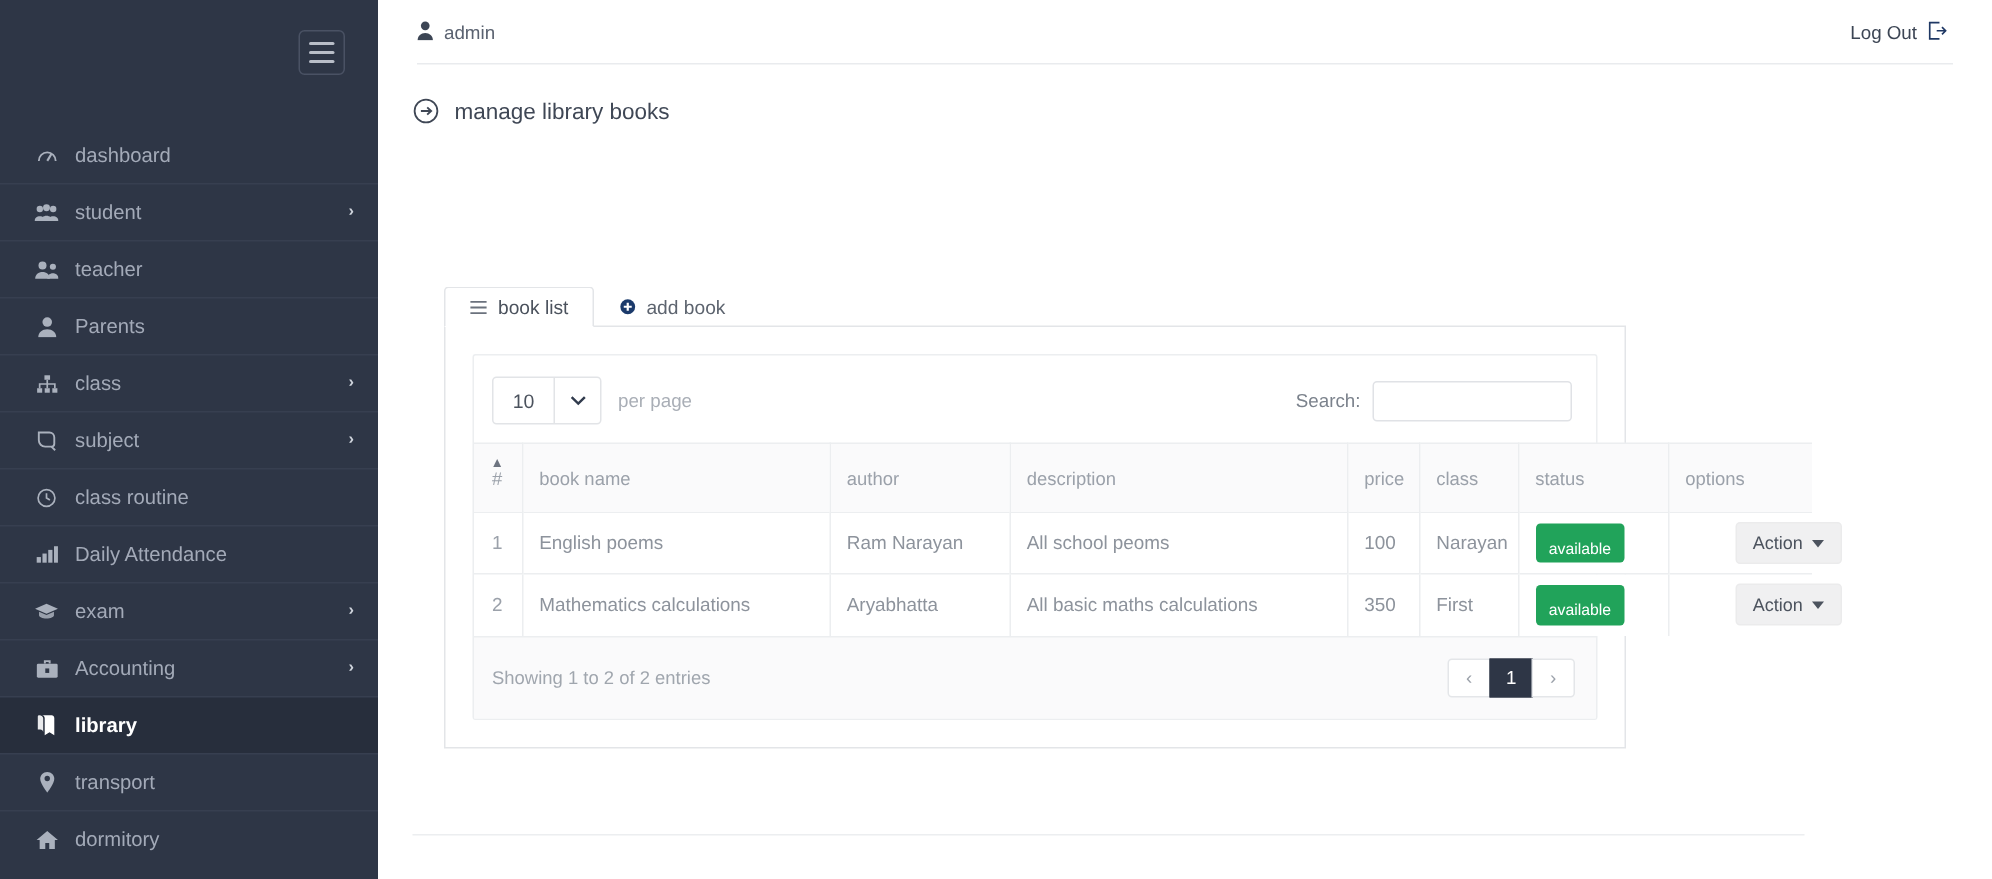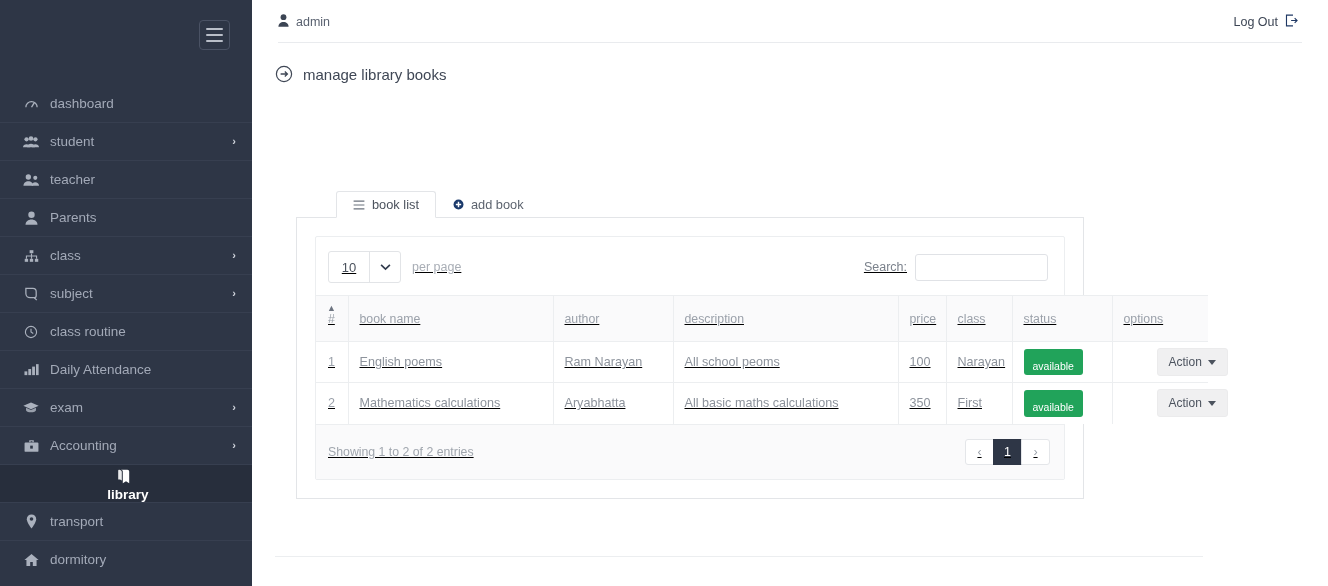--- a/index.html
+++ b/index.html
@@ -54,21 +54,20 @@
     color: #a3aab8;
     font-size: 13.5px;
     cursor: pointer;
     white-space: nowrap;
   }
   .nav-item:first-child { border-top: none; }
   .nav-item.active {
     background: #272e3c;
     color: #ffffff;
     font-weight: bold;
-    flex-direction: column;
   }
   .nav-icon {
     width: 22px;
     flex: 0 0 22px;
     display: inline-flex;
     align-items: center;
     justify-content: center;
     margin-right: 8px;
     color: #aab1bd;
   }
@@ -143,21 +142,20 @@
     left: 44px;
     top: 191px;
     width: 928px;
   }
   .tabs {
     display: flex;
     align-items: flex-end;
     height: 27px;
     position: relative;
     z-index: 2;
-    margin-left: 40px;
   }
   .tab {
     display: flex;
     align-items: center;
     gap: 7px;
     height: 27px;
     padding: 0 16px;
     font-size: 12.8px;
     color: #5d646f;
     cursor: pointer;
@@ -174,21 +172,20 @@
   .tab-icon { display: inline-flex; align-items: center; }
   .panel {
     border: 1px solid #e3e5e8;
     background: #ffffff;
     width: 788px;
     min-height: 272px;
     padding: 18px;
     position: relative;
     z-index: 1;
     margin-top: -1px;
-    text-decoration: underline;
   }
   .panel-inner {
     border: 1px solid #eceef0;
     border-radius: 2px;
   }
 
   .dt-top {
     display: flex;
     align-items: center;
     justify-content: space-between;

